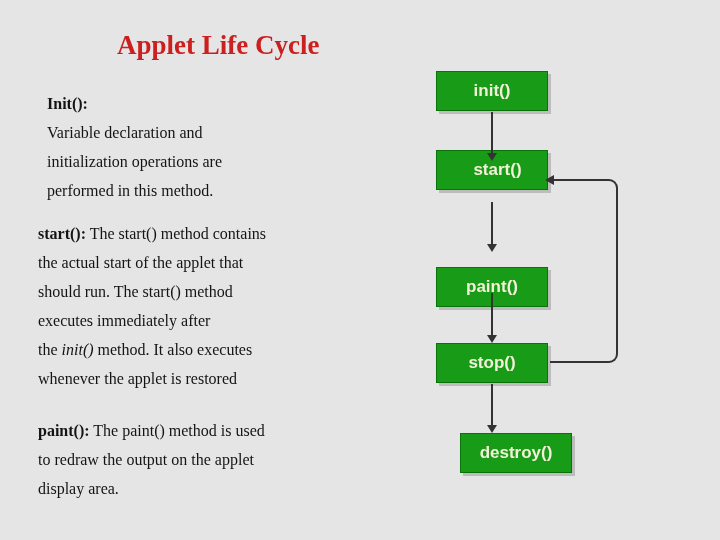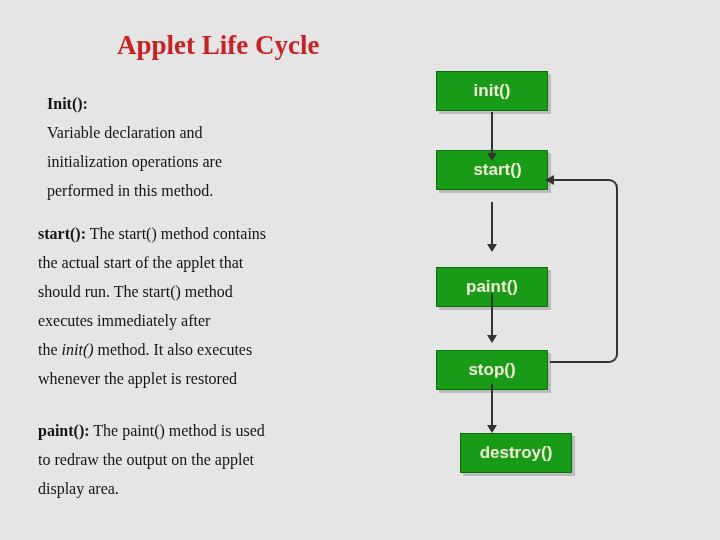--- a/index.html
+++ b/index.html
@@ -39,21 +39,21 @@
     border:1px solid #0a720a;
     box-shadow:3px 3px 0 var(--shadow,#bcbcbc);
     display:flex; align-items:center; justify-content:center;
     font-family:"Liberation Sans", sans-serif;
     font-weight:bold; font-size:17px;
     color:var(--boxtext,#f3f0d8);
   }
   #box-init    { top:71px;  }
   #box-start   { top:150px;padding-left:11px; }
   #box-paint   { top:267px; }
-  #box-stop    { top:350px;text-align:center; }
+  #box-stop    { top:343px;text-align:center; }
   #box-destroy { top:433px;margin-left:24px; }
 
   .vline {
     position:absolute; left:491px; width:2px;
     background:var(--arrow,#333333);
   }
   .vhead {
     position:absolute; left:487px; width:0; height:0;
     border-left:5px solid transparent;
     border-right:5px solid transparent;

